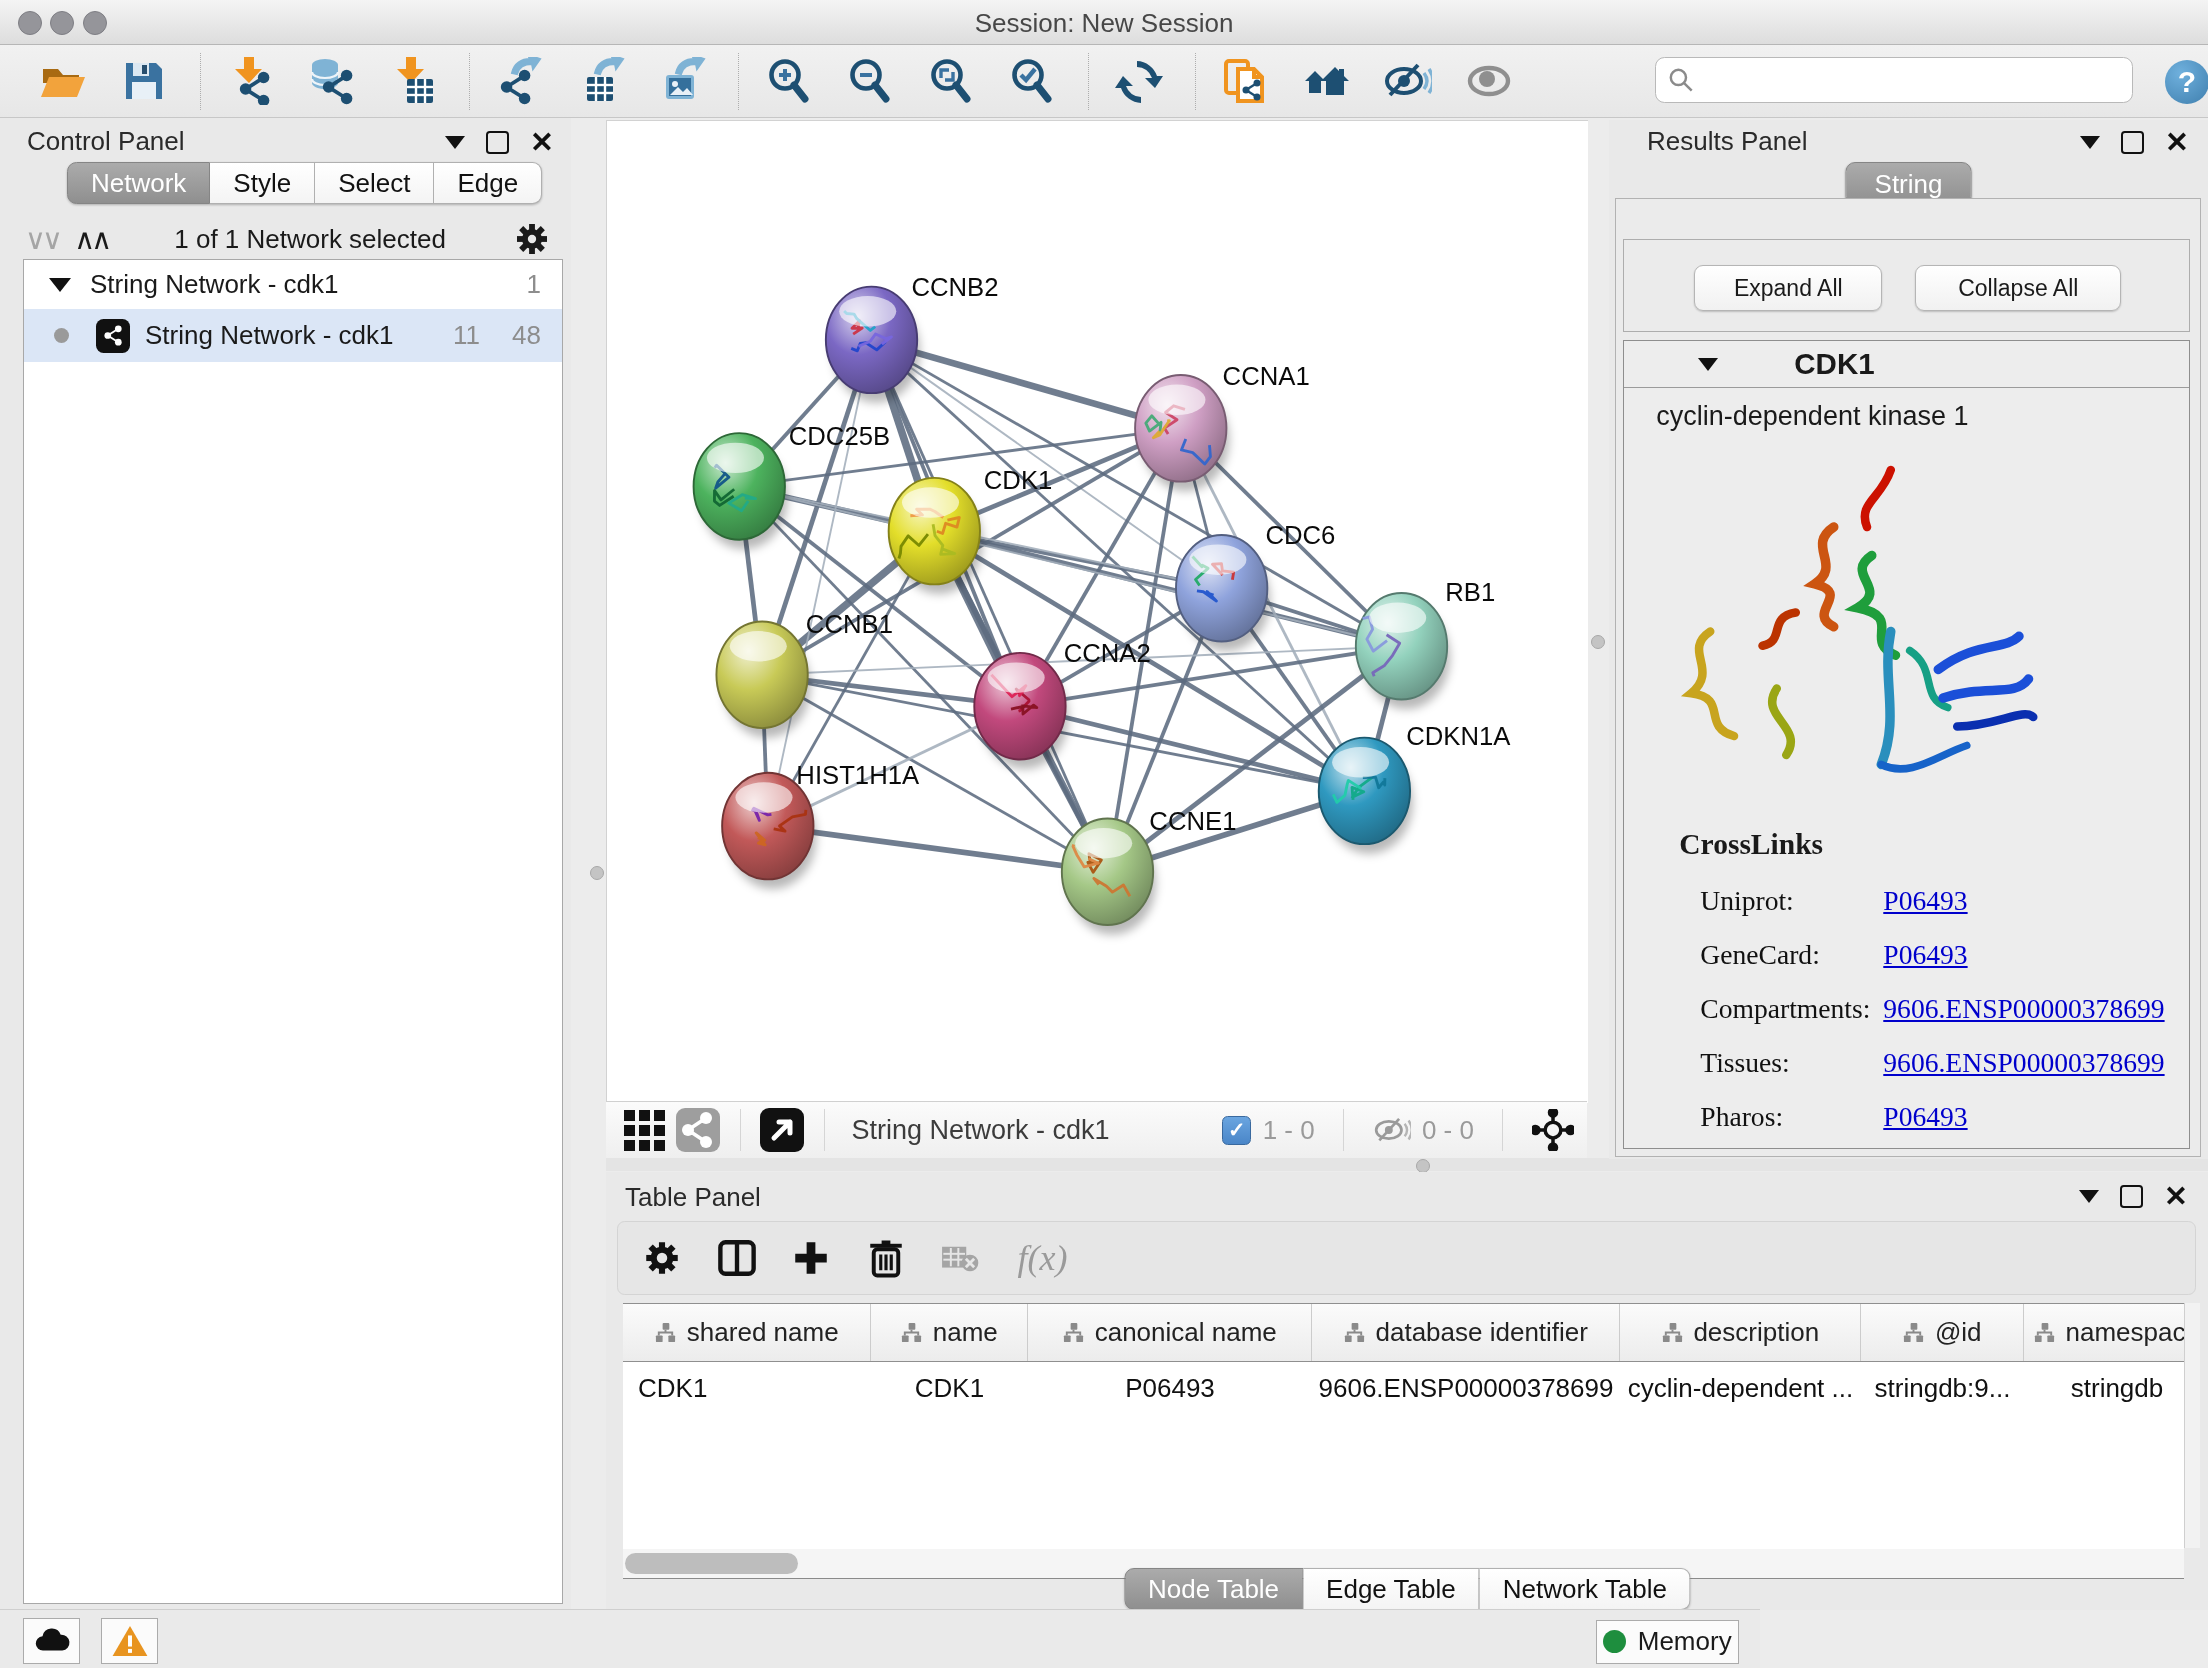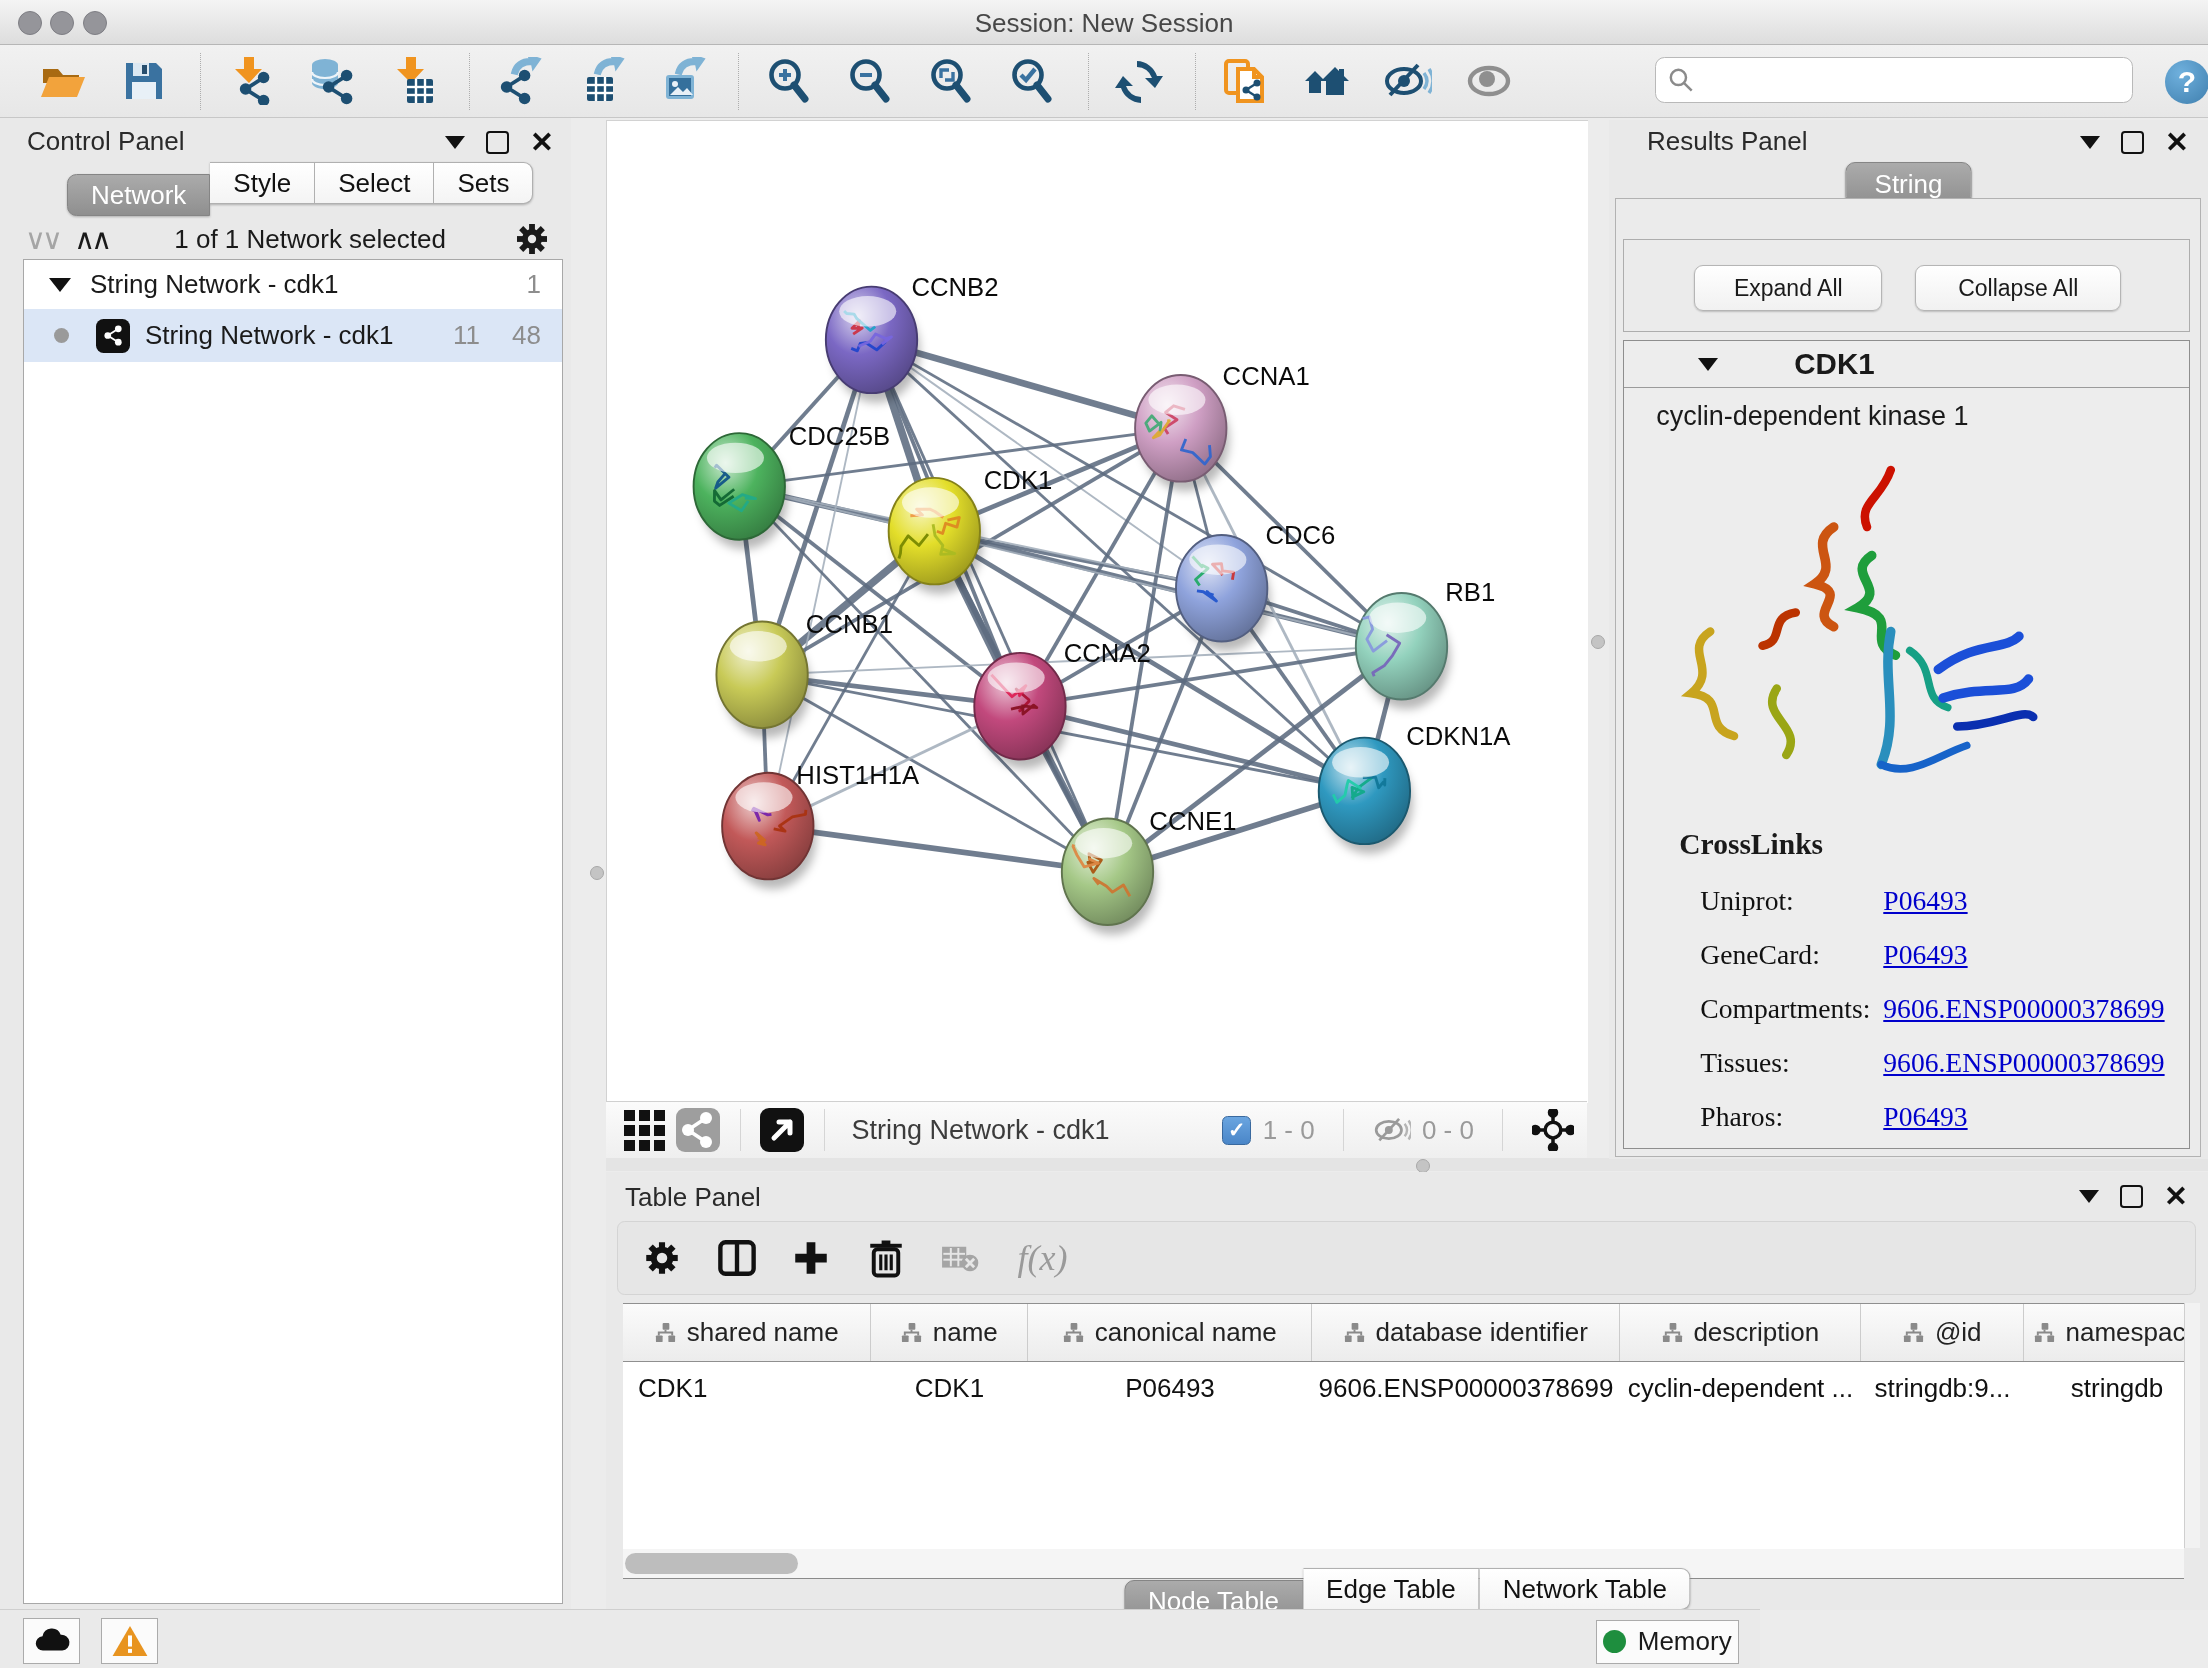--- a/index.html
+++ b/index.html
@@ -34,21 +34,21 @@
   .panel-ctl{display:flex;align-items:center;gap:21px;}
   .tri-down{width:0;height:0;border-left:10.5px solid transparent;border-right:10.5px solid transparent;border-top:13.3px solid #111;}
   .sq{width:19px;height:19px;border:2.9px solid #111;border-radius:3.8px;}
   .xx{font-size:28.5px;font-weight:bold;color:#111;line-height:19px;}
   
   .segs{display:flex;filter:drop-shadow(0 1px 1px rgba(0,0,0,.25));}
   .seg{border:1px solid #b0b0b0;border-left-width:0;background:linear-gradient(#ffffff,#f4f4f4);
     color:#111;font-size:26px;padding:0 23px;height:40px;line-height:40px;white-space:nowrap;}
   .seg:first-child{border-left-width:1px;border-radius:9.5px 0 0 9.5px;}
   .seg:last-child{border-radius:0 9.5px 9.5px 0;}
-  .seg.active{background:linear-gradient(#ababab,#8f8f8f);color:#fff;border-color:#858585;margin-top:12px;}
+  .seg.active{background:linear-gradient(#ababab,#8f8f8f);color:#fff;border-color:#858585;}
   
   .control-panel{position:absolute;left:0;top:118px;width:571px;height:1491px;background:#e9e9e9;}
   .cp-head{position:absolute;left:27px;top:7.6px;}
   .cp-ctl{position:absolute;right:17px;top:13.3px;}
   .cp-tabs{position:absolute;left:67px;top:44px;}
   .cp-status{position:absolute;left:0;top:99px;width:100%;height:44px;display:flex;align-items:center;}
   .chev{font-size:28.5px;letter-spacing:-3.8px;margin-left:25px;}
   .cp-status .txt{flex:1;text-align:center;font-size:26px;color:#1a1a1a;}
   .tree-box{position:absolute;left:23px;top:141px;width:538px;height:1343px;background:#fff;border:1px solid #a8a8a8;}
   .tree-row{height:49px;display:flex;align-items:center;font-size:26px;}
@@ -338,21 +338,21 @@
   <div class="cp-head panel-title">Control Panel</div>
   <div class="cp-ctl panel-ctl">
     <span class="tri-down"></span>
     <span class="sq"></span>
     <span class="xx">✕</span>
   </div>
   <div class="cp-tabs segs" id="cp-tabs">
       <span class="seg active">Network</span>
       <span class="seg">Style</span>
       <span class="seg">Select</span>
-      <span class="seg">Sets</span>
+      <span class="seg">Edge</span>
     </div>
   <div class="cp-status">
     <span class="chev" style="color:#a5a5a5">∨∨</span>
     <span class="chev" style="color:#1a1a1a;margin-left:15px">∧∧</span>
     <span class="txt">1 of 1 Network selected</span>
     <svg width="40" height="40" viewBox="0 0 48 48" style="margin-right:19px">
       <g fill="#1a1a1a">
           <circle cx="24" cy="24" r="9"></circle>
       <g stroke="#1a1a1a" stroke-width="7">
             <line x1="24" y1="6" x2="24" y2="42"></line>

